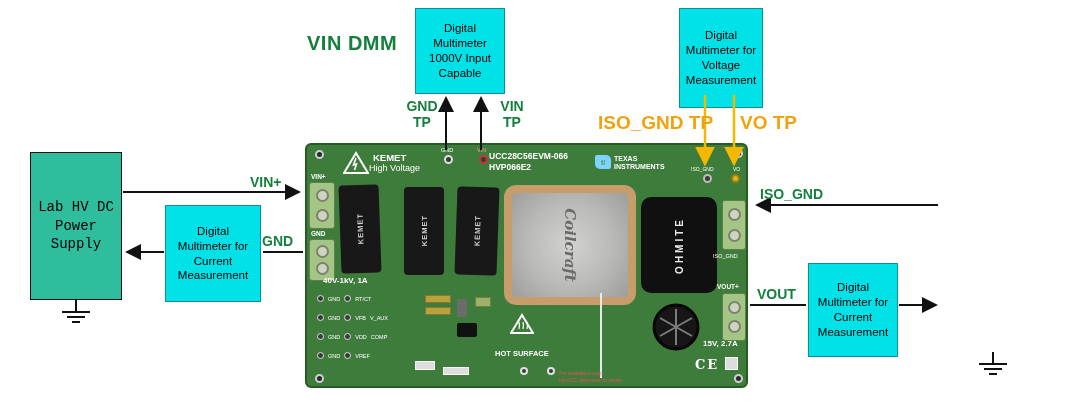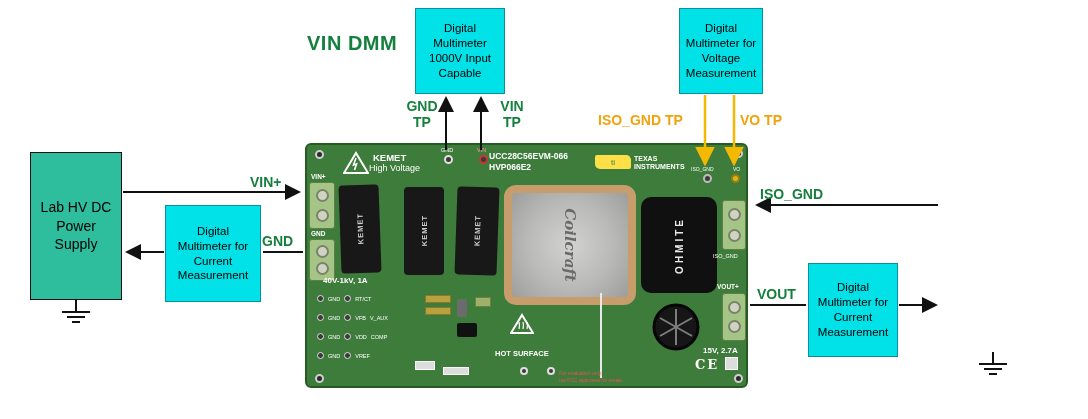--- a/index.html
+++ b/index.html
@@ -15,27 +15,27 @@
     position:absolute; z-index:3;
     background:#00E1E8; border:1px solid #0e8f9e;
     display:flex; align-items:center; justify-content:center; text-align:center;
     font-size:11.5px; line-height:1.3; color:#000; padding:4px;
   }
   .bigblock {
     position:absolute; z-index:3;
     border:1.5px solid #111; display:flex; align-items:center; justify-content:center;
     text-align:center; font-size:14px; color:#000; padding:4px; line-height:1.35;
   }
-  .ps { background:#2EBE9E; }
+  .ps { background:#2EBE9E;font-family:Liberation Mono, monospace; }
   .load { background:#C9C9C9; }
 
   
   .lbl { position:absolute; z-index:6; font-weight:700; font-size:14px; color:#15803d; }
   .dmm-title { font-size:20px; font-weight:800; letter-spacing:0.5px; }
-  .orange { color:#F2A20D; font-size:14px; }
+  .orange { color:#F2A20D; font-size:19px; }
   .prewrap { white-space:pre-line; text-align:center; }
 
   
   #board {
     position:absolute; left:305px; top:143px; width:443px; height:245px; z-index:2;
     background:#3E7C3B; border:2px solid #265c24; border-radius:6px; overflow:hidden;
   }
   .btxt { position:absolute; color:#fff; }
   .hole { position:absolute; width:9px; height:9px; border-radius:50%; background:#2a2a2a; border:2px solid #cfcfcf; }
   .tp { position:absolute; width:9px; height:9px; border-radius:50%; background:#3a3a3a; border:2px solid #e0e0e0; }
@@ -54,21 +54,21 @@
              background:radial-gradient(circle at 50% 50%, #d2d2d0 0%, #b9b9b7 55%, #9d9d9b 100%);
              display:flex; align-items:center; justify-content:center; }
   #xformer span { transform:rotate(90deg); font-family:"DejaVu Serif", serif; font-style:italic; font-weight:bold;
                   color:#6a6a6a; font-size:15px; white-space:nowrap; }
   #ohmite { position:absolute; left:334px; top:52px; width:76px; height:96px; background:#101010; border-radius:10px;
             display:flex; align-items:center; justify-content:center; }
   #ohmite span { writing-mode:vertical-rl; transform:rotate(180deg); color:#e8e8e8; font-weight:bold;
                  font-size:10px; letter-spacing:3px; }
   .trow { position:absolute; display:flex; align-items:center; gap:4px; }
   .tpl { font-size:5.5px; color:#fff; }
-  .ti-bug { width:36px; height:14px; background:#fde047; color:#3E7C3B; font-size:8px; font-weight:normal;
+  .ti-bug { width:16px; height:14px; background:#7dd3fc; color:#3E7C3B; font-size:8px; font-weight:normal;
             display:flex; align-items:center; justify-content:center; border-radius:2px 5px 2px 5px; }
   .brandtxt { color:#fff; font-size:7px; font-weight:bold; line-height:1.1; }
   .jumper { position:absolute; background:#ddd; border:1px solid #fff; }
   .comp { position:absolute; }
 </style>
 </head>
 <body>
 
 <div id="canvas">
 
@@ -117,21 +117,21 @@
   </div>
 
   <div class="cyanbox" style="left:165px; top:205px; width:96px; height:97px;">
     <span>Digital Multimeter for Current Measurement</span>
   </div>
 
   <div class="cyanbox" style="left:415px; top:8px; width:90px; height:86px;">
     <span>Digital Multimeter 1000V Input Capable</span>
   </div>
 
-  <div class="cyanbox" style="left:679px; top:8px; width:84px; height:86px;justify-content:center;">
+  <div class="cyanbox" style="left:679px; top:8px; width:84px; height:100px;justify-content:center;">
     <span>Digital Multimeter for Voltage Measurement</span>
   </div>
 
   <div class="cyanbox" style="left:808px; top:263px; width:90px; height:94px;">
     <span>Digital Multimeter for Current Measurement</span>
   </div>
 
 
   <div class="lbl dmm-title" style="left:307px; top:32px;">VIN DMM</div>
 
@@ -225,21 +225,21 @@
     </div>
     <div class="btxt" style="left:406px; top:108px; font-size:5.5px;">ISO_GND</div>
 
     <div class="btxt" style="left:410px; top:138px; font-size:6.5px; font-weight:bold;">VOUT+</div>
     <div class="tblock" style="left:415px; top:148px; width:24px; height:48px;">
       <div class="screw"></div>
       <div class="screw"></div>
     </div>
 
     <div class="btxt" style="left:16px; top:131px; font-size:8px; font-weight:bold;">40V-1kV, 1A</div>
-    <div class="btxt" style="left:396px; top:194px; font-size:8px; font-weight:bold;margin-top:7px;">15V, 2.7A</div>
+    <div class="btxt" style="left:396px; top:194px; font-size:8px; font-weight:bold;">15V, 2.7A</div>
 
     <div class="trow" style="left:10px; top:150px;">
       <span class="tpad"></span>
       <span class="tpl">GND</span>
       <span class="tpad"></span>
       <span class="tpl">RT/CT</span>
     </div>
     <div class="trow" style="left:10px; top:169px;">
       <span class="tpad"></span>
       <span class="tpl">GND</span>

